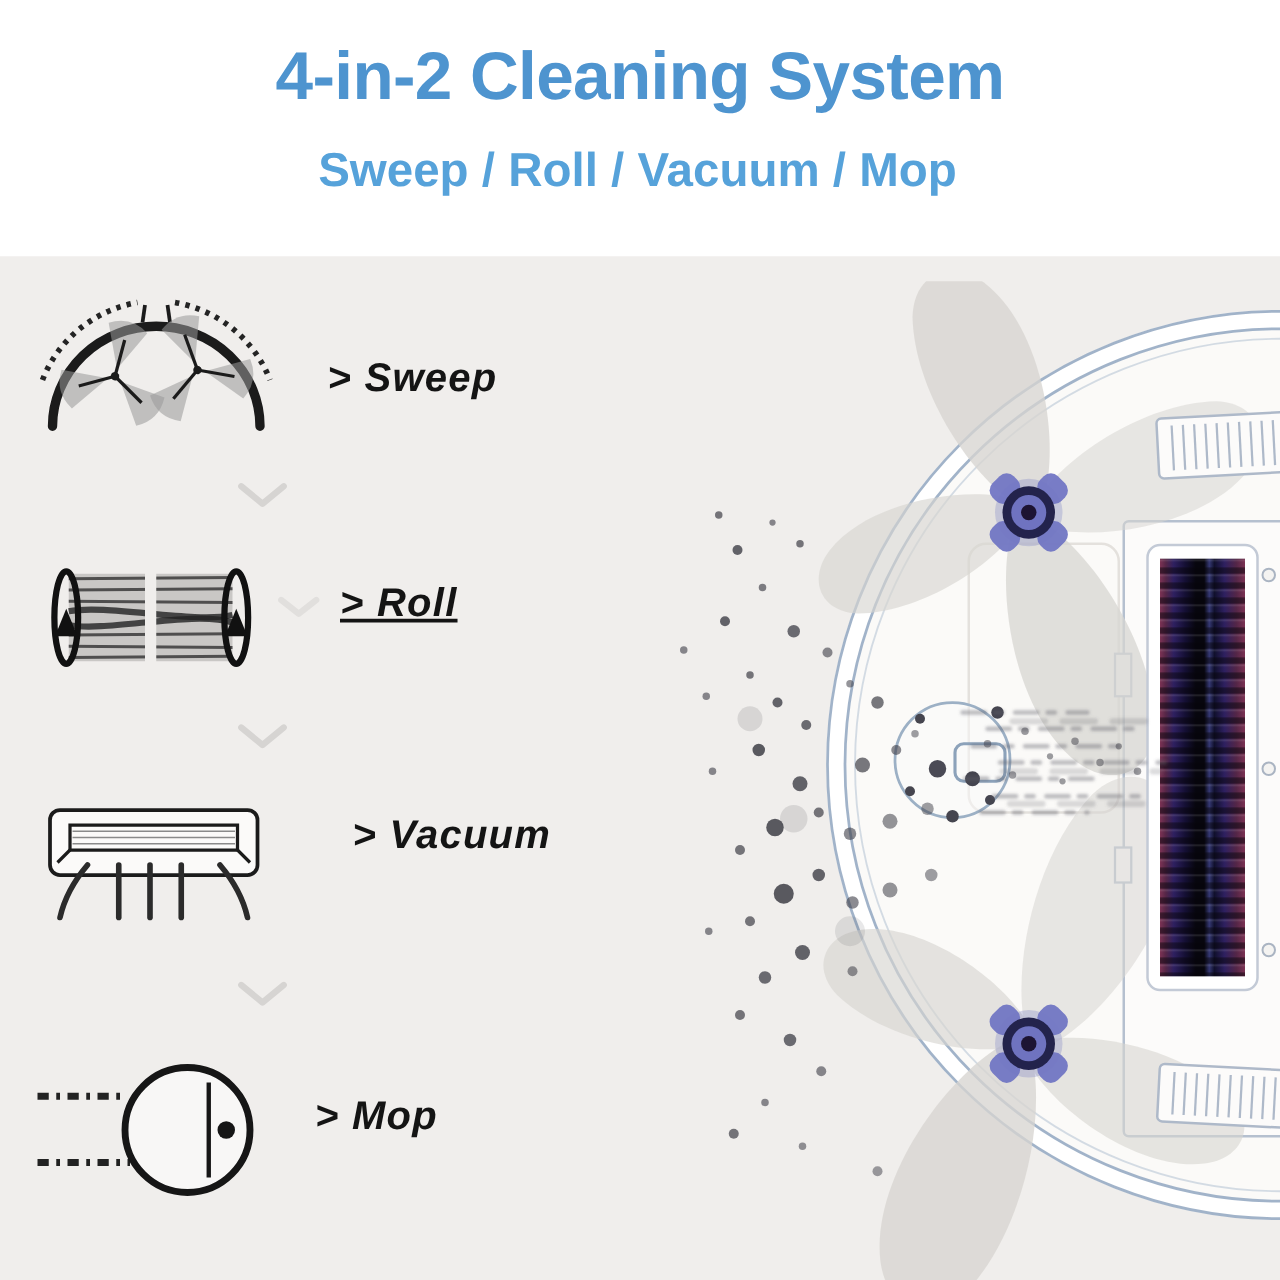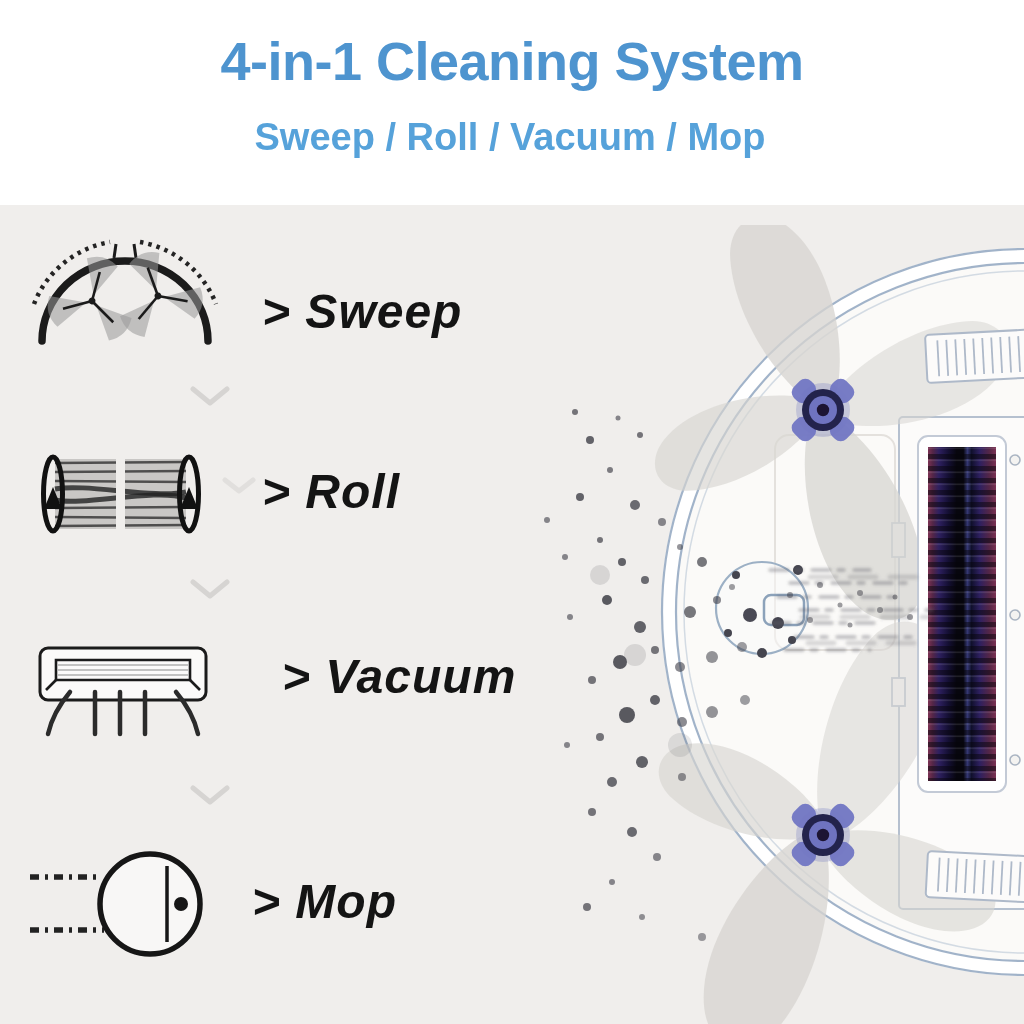--- a/index.html
+++ b/index.html
@@ -14,36 +14,36 @@
     font-size:54px;font-weight:700;letter-spacing:-0.5px;
     color:var(--title-blue,#4e94cf);
   }
   .subtitle{
     position:absolute;left:0;top:116px;width:1020px;text-align:center;
     font-size:38px;font-weight:700;
     color:var(--subtitle-blue,#56a2da);
   }
   .feature-label{
     position:absolute;
-    font-size:48px;font-weight:700;font-style:italic;letter-spacing:1px;
+    font-size:32px;font-weight:700;font-style:italic;letter-spacing:1px;
     color:var(--label-text,#141414);white-space:nowrap;
   }
   .icon-box{position:absolute;}
   .chevron{position:absolute;}
   .chevron polyline{fill:none;stroke:var(--chevron,#d6d4d2);stroke-width:5;stroke-linecap:round;stroke-linejoin:round;}
   .illustration{position:absolute;left:540px;top:225px;width:484px;height:799px;}
   .petal{fill:#d7d5d1;}
 </style>
 </head>
 <body>
 
 <div class="page">
 
   <div class="top-band"></div>
-  <div class="title">4-in-1 Cleaning System</div>
+  <div class="title">4-in-2 Cleaning System</div>
   <div class="subtitle">Sweep / Roll / Vacuum / Mop</div>
 
   <div class="icon-box" style="left:30px;top:238px;">
     <svg width="190" height="115" viewBox="0 0 190 115">
       <path d="M4,66 A100,98 0 0 1 80,4" fill="none" stroke="#242424" stroke-width="4.5" stroke-dasharray="3.5 5"></path>
       <path d="M110,4 A100,98 0 0 1 186,66" fill="none" stroke="#242424" stroke-width="4.5" stroke-dasharray="3.5 5"></path>
       <line x1="86" y1="6" x2="84" y2="20" stroke="#1b1b1b" stroke-width="3"></line>
       <line x1="104" y1="6" x2="106" y2="20" stroke="#1b1b1b" stroke-width="3"></line>
       <path d="M12,103 A83,80 0 0 1 178,103" fill="none" stroke="#1b1b1b" stroke-width="7.5" stroke-linecap="round"></path>
       <g transform="translate(62,63) rotate(15)">
@@ -96,21 +96,21 @@
       <rect x="91" y="10" width="9" height="74" fill="#f0eeec"></rect>
       <ellipse cx="28" cy="47" rx="9.5" ry="37" fill="none" stroke="#111" stroke-width="5"></ellipse>
       <polygon points="19,62 37,62 28,40" fill="#111"></polygon>
       <ellipse cx="164" cy="47" rx="9.5" ry="37" fill="none" stroke="#111" stroke-width="5"></ellipse>
       <polygon points="155,62 173,62 164,40" fill="#111"></polygon>
     </svg>
   </div>
   <svg class="chevron" style="left:222px;top:477px;opacity:.55;" width="34" height="19">
     <polyline points="3,3 17,14 31,3"></polyline>
   </svg>
-  <div class="feature-label" style="left:262px;top:464px;">&gt; Roll</div>
+  <div class="feature-label" style="left:272px;top:464px;text-decoration:underline;">&gt; Roll</div>
 
   <svg class="chevron" style="left:190px;top:579px;" width="40" height="22">
     <polyline points="3,3 20,17 37,3"></polyline>
   </svg>
 
   <div class="icon-box" style="left:38px;top:640px;">
     <svg width="170" height="100" viewBox="0 0 170 100">
       <rect x="2" y="8" width="166" height="52" rx="8" fill="rgba(255,255,255,0.7)" stroke="#1b1b1b" stroke-width="3"></rect>
       <path d="M18,20 L152,20 L152,40 L18,40 Z" fill="none" stroke="#1b1b1b" stroke-width="2.6"></path>
       <g stroke="#8a8a8a" stroke-width="1.2">

